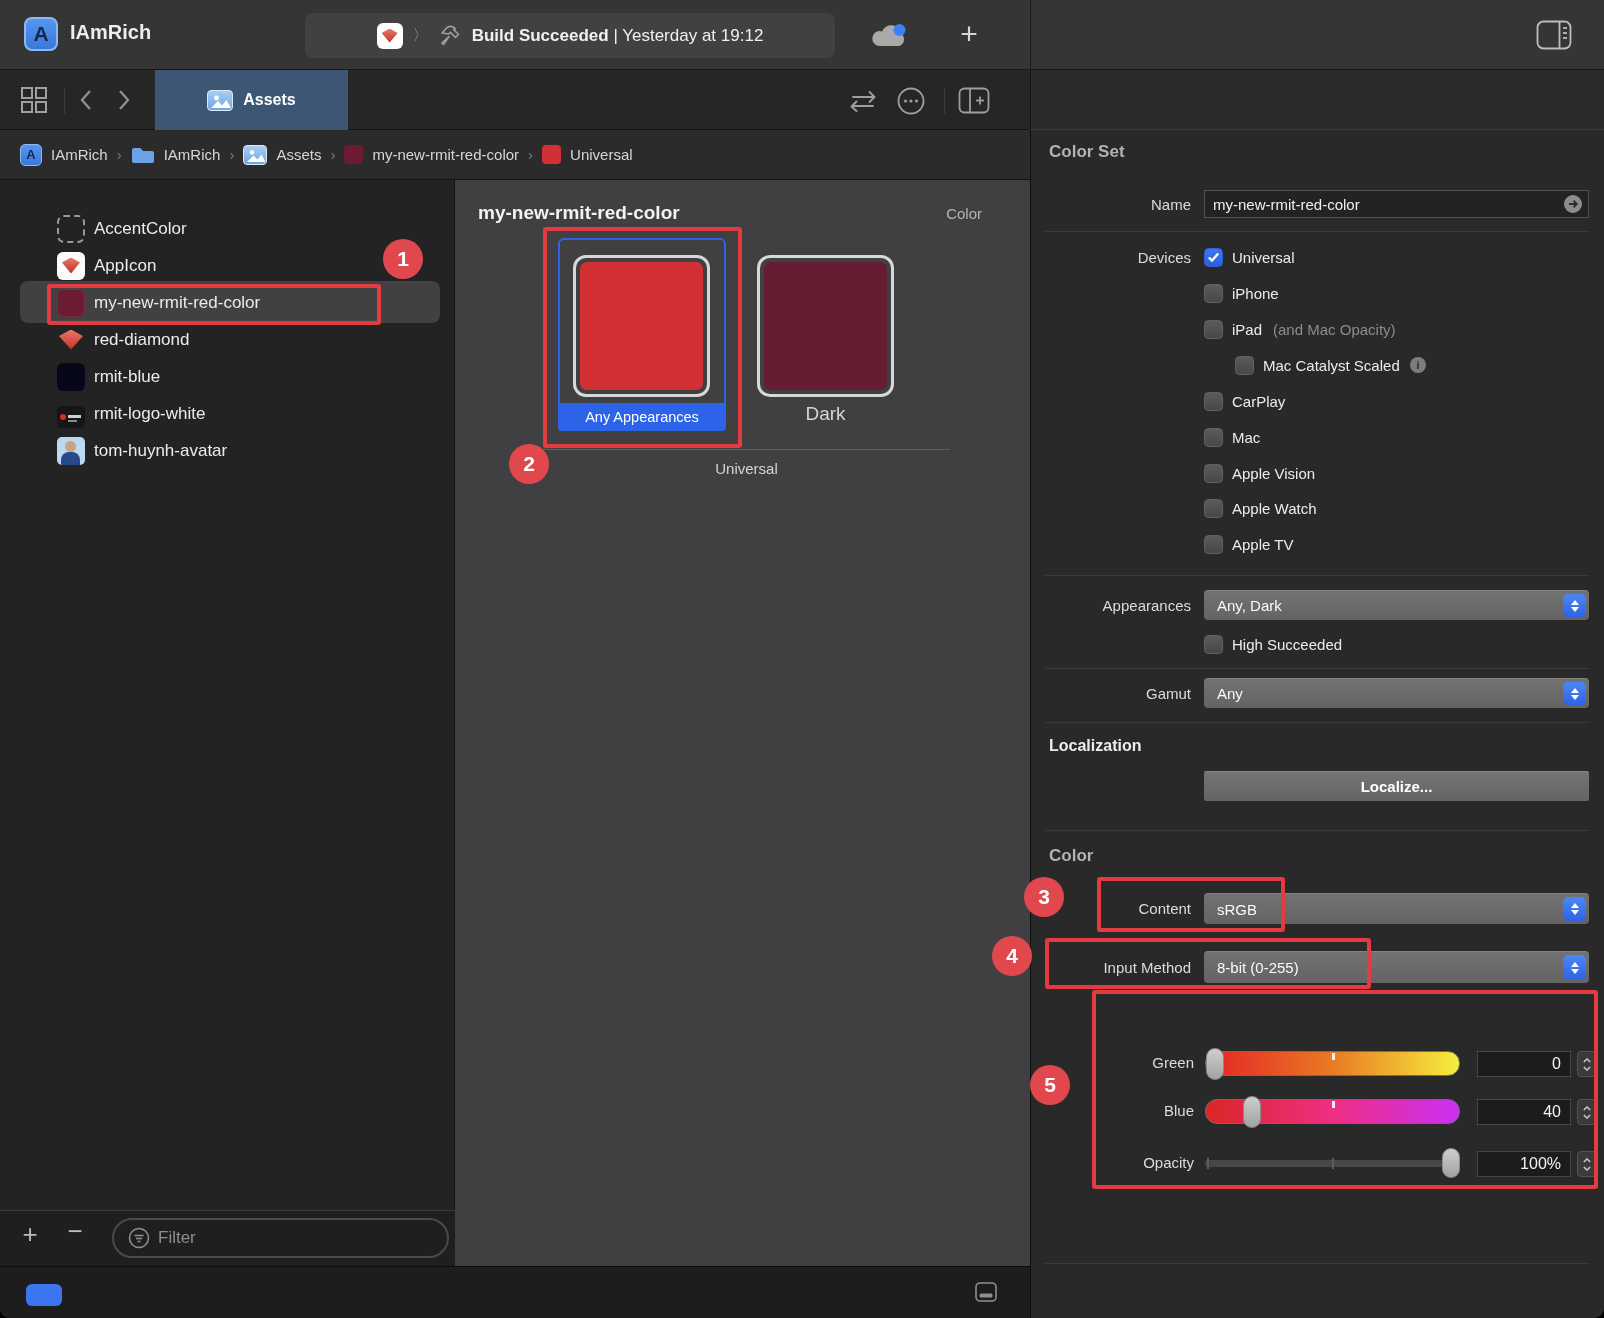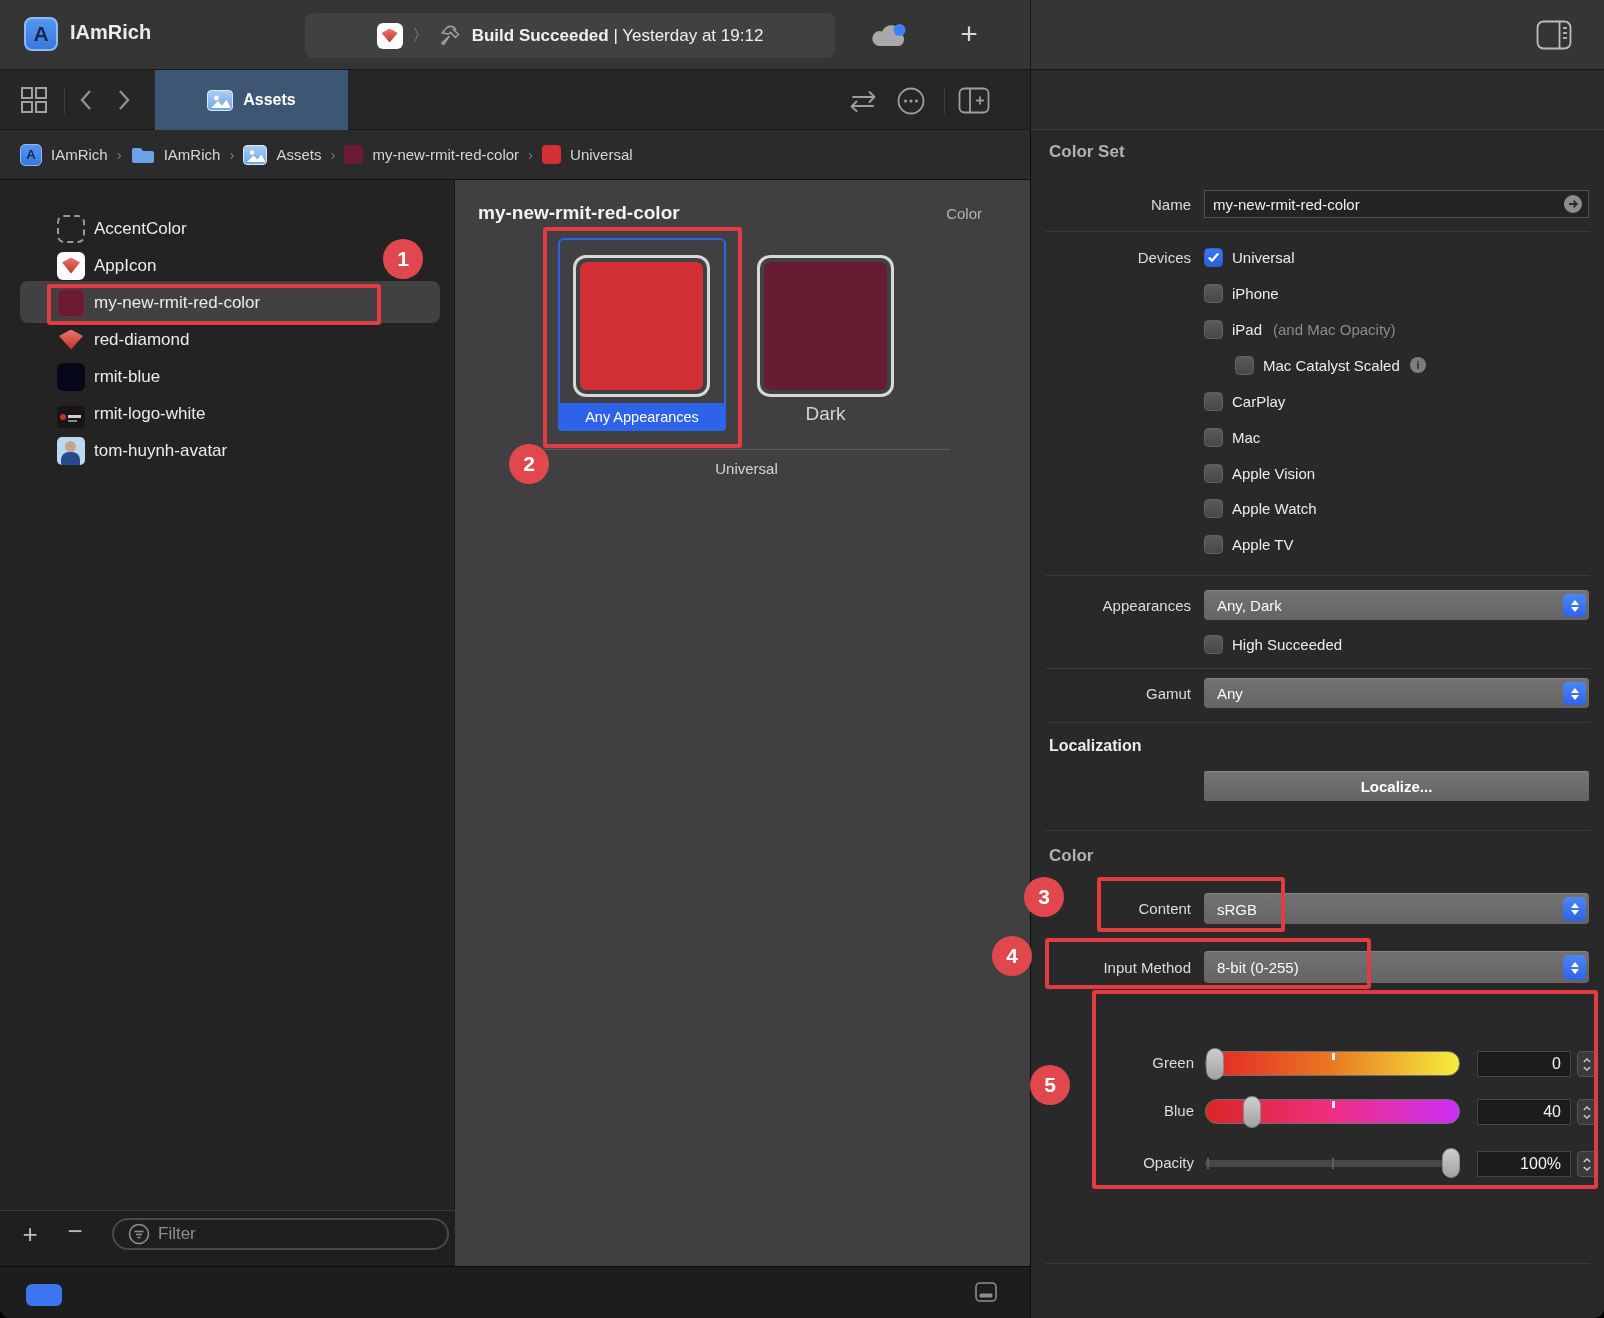--- a/index.html
+++ b/index.html
@@ -77,21 +77,21 @@
   .ic-avatar .head{position:absolute;left:8px;top:4px;width:11px;height:11px;border-radius:50%;background:#caa285;}
   .ic-avatar .body{position:absolute;left:4px;top:15px;width:19px;height:13px;border-radius:8px 8px 0 0;background:#274a8c;}
 
   
   .sb-footer{position:absolute;left:0;top:1030px;width:455px;height:56px;border-top:1px solid #3a3a3a;
              background:#1f1f1f;}
   .sb-plus,.sb-minus{position:absolute;top:8px;font-size:26px;font-weight:300;color:#bdbdbd;width:30px;
                      text-align:center;}
   .sb-plus{left:15px;}
   .sb-minus{left:60px;top:5px;}
-  .filter-field{position:absolute;left:112px;top:7px;width:337px;height:32px;border:2px solid #4a4a4a;
+  .filter-field{position:absolute;left:112px;top:7px;width:337px;height:40px;border:2px solid #4a4a4a;
                 border-radius:20px;display:flex;align-items:center;gap:8px;padding-left:14px;}
   .filter-field .ph{color:#8e8e8e;font-size:17px;}
 
   
   .editor{position:absolute;left:455px;top:180px;width:575px;height:1086px;background:#404042;}
   .ed-title{position:absolute;left:23px;top:22px;font-size:19px;font-weight:bold;color:#f2f2f2;}
   .ed-type{position:absolute;right:48px;top:25px;font-size:15px;color:#b4b4b4;}
   .sel-box{position:absolute;left:103px;top:58px;width:168px;height:193px;border:2px solid #2d63e8;
            border-radius:6px;}
   .sel-footer{position:absolute;left:-2px;right:-2px;bottom:-2px;height:28px;background:#2d63e8;

